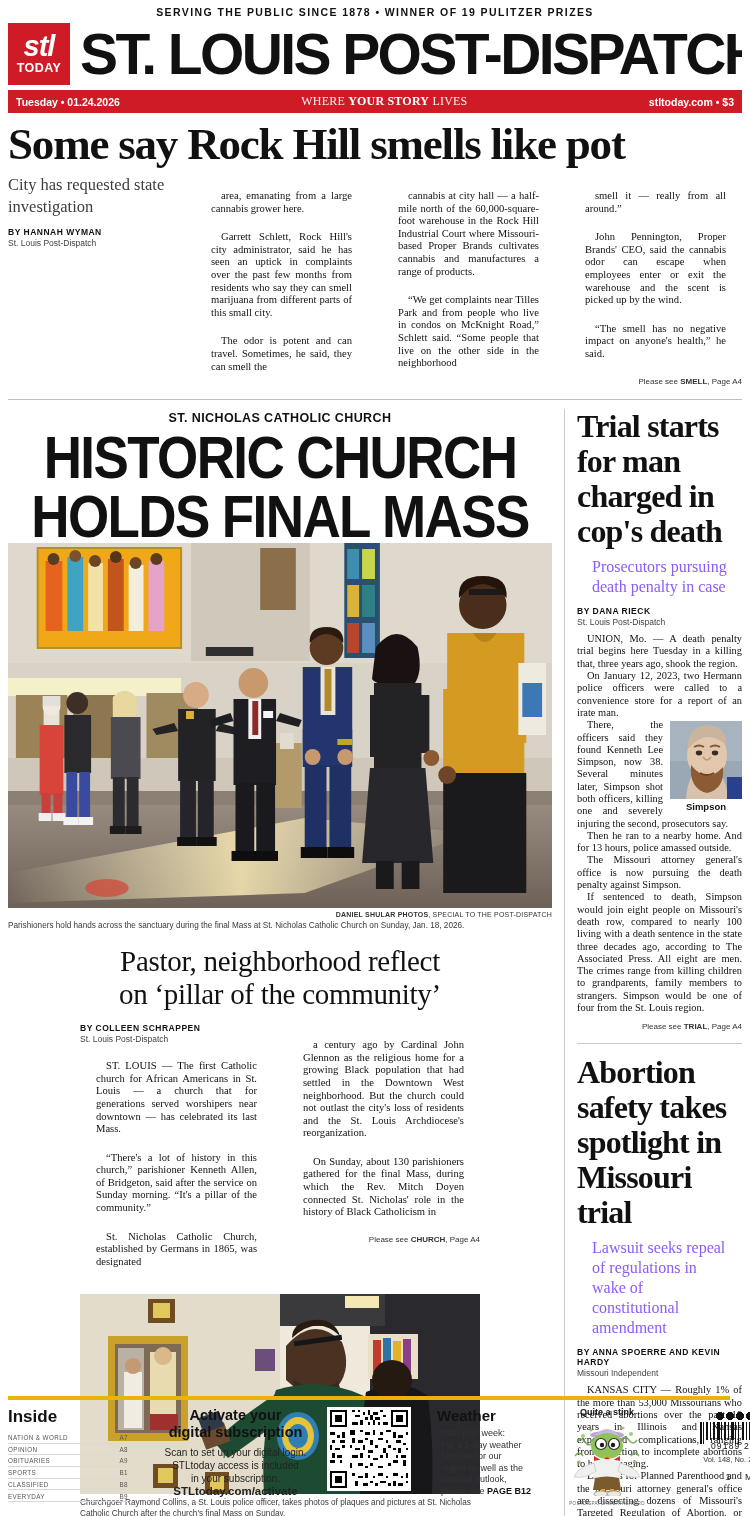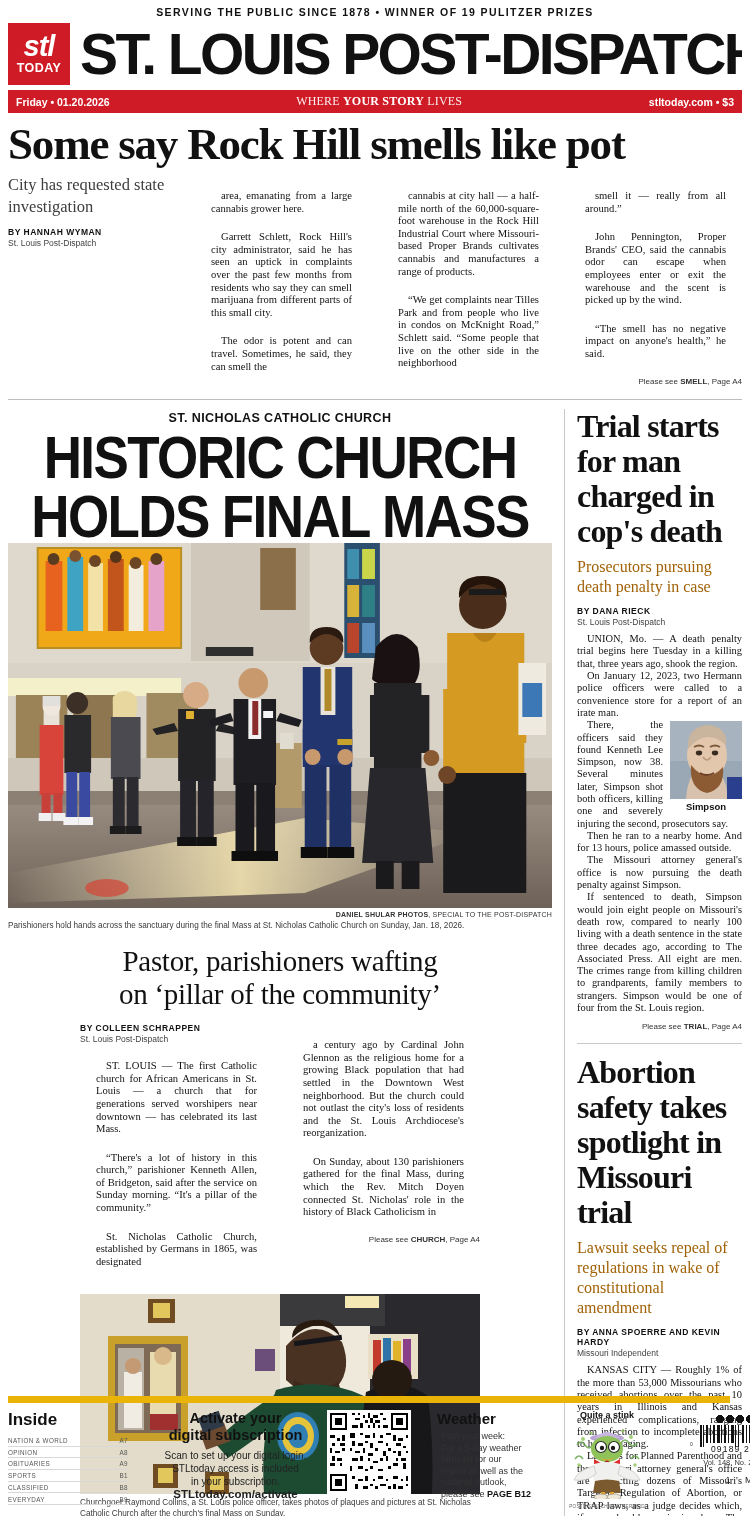--- a/index.html
+++ b/index.html
@@ -156,35 +156,35 @@
   .two-col .col { flex:1 1 0; min-width:0; }
 
   
   .rail-head {
     font-family:"Liberation Serif", serif;
     font-weight:bold; font-size:32px; line-height:35px;
     letter-spacing:-0.8px; margin:0 0 8px;
   }
   .rail-deck {
     font-family:"Liberation Serif", serif;
-    font-size:16px; line-height:20px; color:#a16207; margin:0 0 9px;
+    font-size:16px; line-height:20px; color:#8b5cf6; margin:0 15px 9px;
   }
   .rail-body { font-size:10.4px; line-height:12.3px; text-align:justify; text-indent:10px; margin:0; }
   .mugwrap { float:right; width:72px; margin:2px 0 2px 7px; }
   .mug { width:72px; height:78px; display:block; }
   .mugname {
     font-family:"Liberation Sans", sans-serif;
     font-weight:bold; font-size:9.5px; text-align:center; margin-top:2px;
   }
   hr.rail-rule { border:0; border-top:1px solid #c9c9c9; margin:12px 0 11px; }
 
   
   .bottombar {
     position:absolute; left:8px; right:20px; bottom:6px;
-    border-top:7px solid #eab308;
+    border-top:4px solid #eab308;
     padding-top:7px;
     display:flex; align-items:flex-start;
     height:114px;
   }
   .bb-inside { width:120px; flex:0 0 120px; }
   .bb-inside h3 {
     font-family:"Liberation Sans", sans-serif;
     font-weight:bold; font-size:17px; margin:0 0 5px;
   }
   .inside-row {
@@ -244,21 +244,21 @@
 
   <div class="nameplate">
     <div class="logo-box">
       <div class="logo-stl">stl</div>
       <div class="logo-today">TODAY</div>
     </div>
     <div class="masthead">ST. LOUIS POST-DISPATCH</div>
   </div>
 
   <div class="datebar">
-    <div>Friday  •  01.20.2026</div>
+    <div>Tuesday  •  01.24.2026</div>
     <div class="center"><span class="lite">WHERE </span><b>YOUR STORY</b><span class="lite"> LIVES</span></div>
     <div>stltoday.com  •  $3</div>
   </div>
 
   <div class="lead">
     <h1>Some say Rock Hill smells like pot</h1>
     <div class="lead-cols">
       <div class="lead-col">
         <div class="deck">City has requested state investigation</div>
         <div class="byline">BY HANNAH WYMAN</div>
@@ -452,21 +452,21 @@
           <rect x="508" y="130" width="16" height="70" fill="#d59a22"></rect>
           <rect x="516" y="120" width="28" height="72" fill="#eeeae0"></rect>
           <rect x="520" y="140" width="20" height="34" fill="#3b78b5"></rect>
         </g>
       </svg>
 
       <div class="credit"><b>DANIEL SHULAR PHOTOS</b><span>, SPECIAL TO THE POST-DISPATCH</span></div>
       <div class="caption">Parishioners hold hands across the sanctuary during the final Mass at St. Nicholas Catholic Church on Sunday, Jan. 18, 2026.</div>
 
       <div class="subhead2">
-        <div>Pastor, parishioners wafting</div>
+        <div>Pastor, neighborhood reflect</div>
         <div>on ‘pillar of the community’</div>
       </div>
 
       <div class="two-col">
         <div class="col">
           <div class="byline">BY COLLEEN SCHRAPPEN</div>
           <div class="byline-src">St. Louis Post-Dispatch</div>
           <p class="body">ST. LOUIS — The first Catholic church for African Americans in St. Louis — a church that for generations served worshipers near downtown — has celebrated its last Mass.</p>
           <p class="body">“There's a lot of history in this church,” parishioner Kenneth Allen, of Bridgeton, said after the service on Sunday morning. “It's a pillar of the community.”</p>
           <p class="body">St. Nicholas Catholic Church, established by Germans in 1865, was designated</p>

